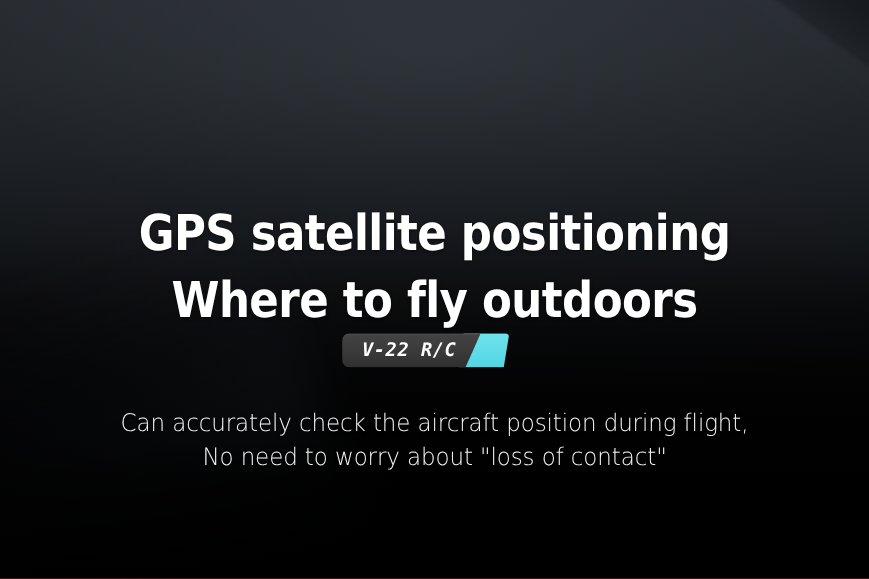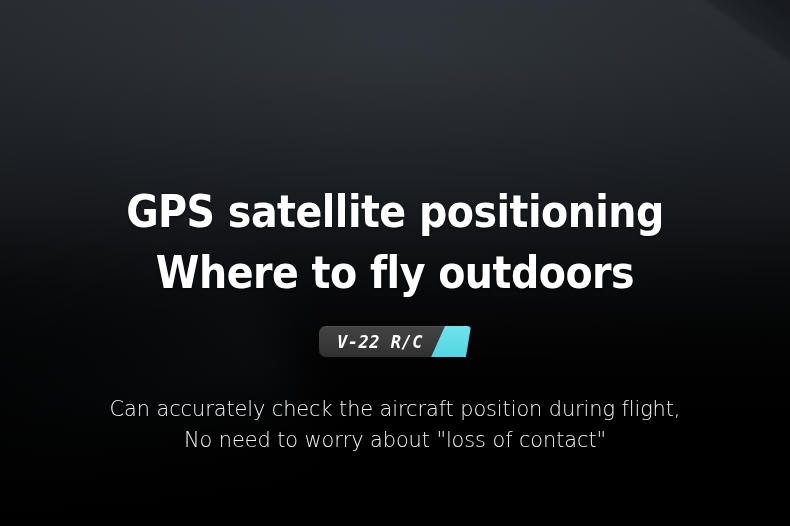--- a/index.html
+++ b/index.html
@@ -140,24 +140,24 @@
     transform: scaleX(0.88);
     transform-origin: 50% 50%;
     text-shadow: 0 1px 3px rgba(0,0,0,0.6);
   }
 
   .headline-line-1 { margin-top: 181px; }
   .headline-line-2 { }
 
   
   .badge-wrap {
-    margin-top: 23px;
     position: relative;
     width: 152px;
     height: 41px;
+    padding-left: 16px;
   }
 
   .badge-cyan {
     position: absolute;
     left: 106px;
     top: 0;
     width: 46px;
     height: 31px;
     background: linear-gradient(to bottom, #6fe3ec 0%, #52d6e2 100%);
     clip-path: polygon(10% 0%, 100% 0%, 89% 100%, 0% 100%);

